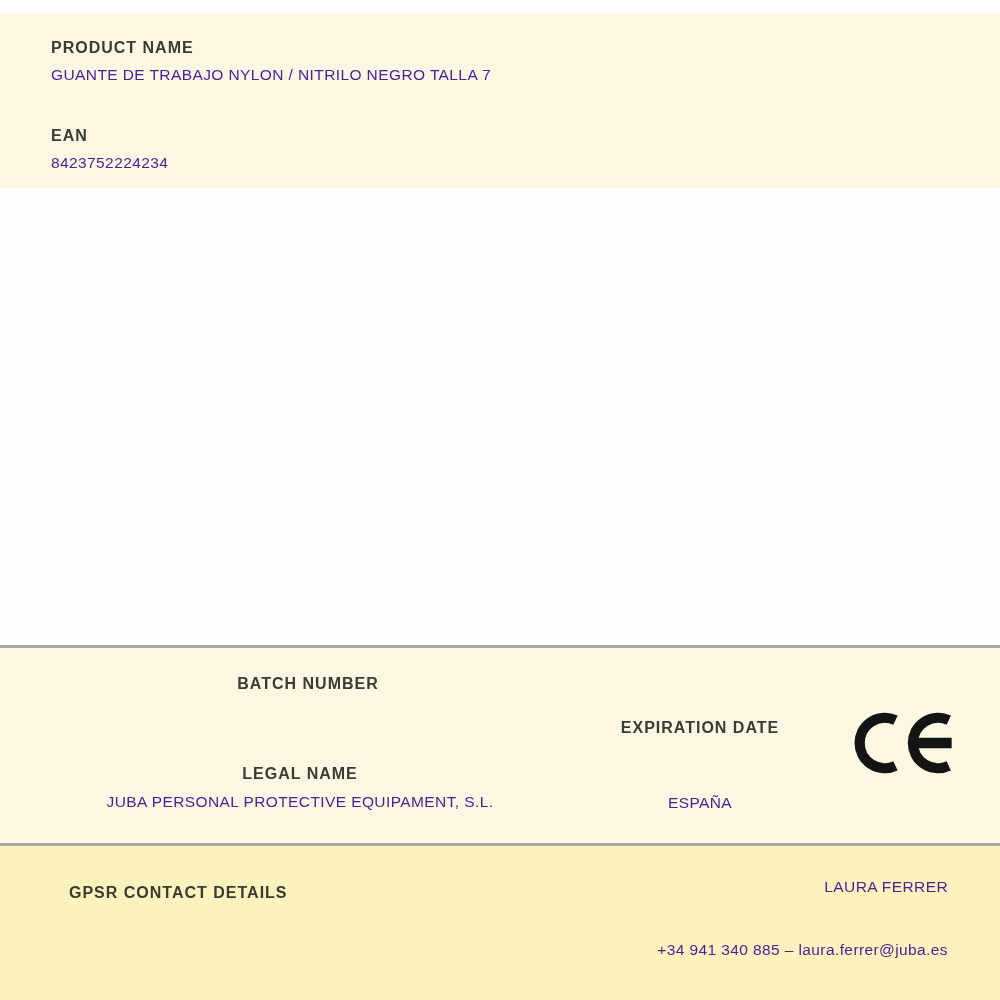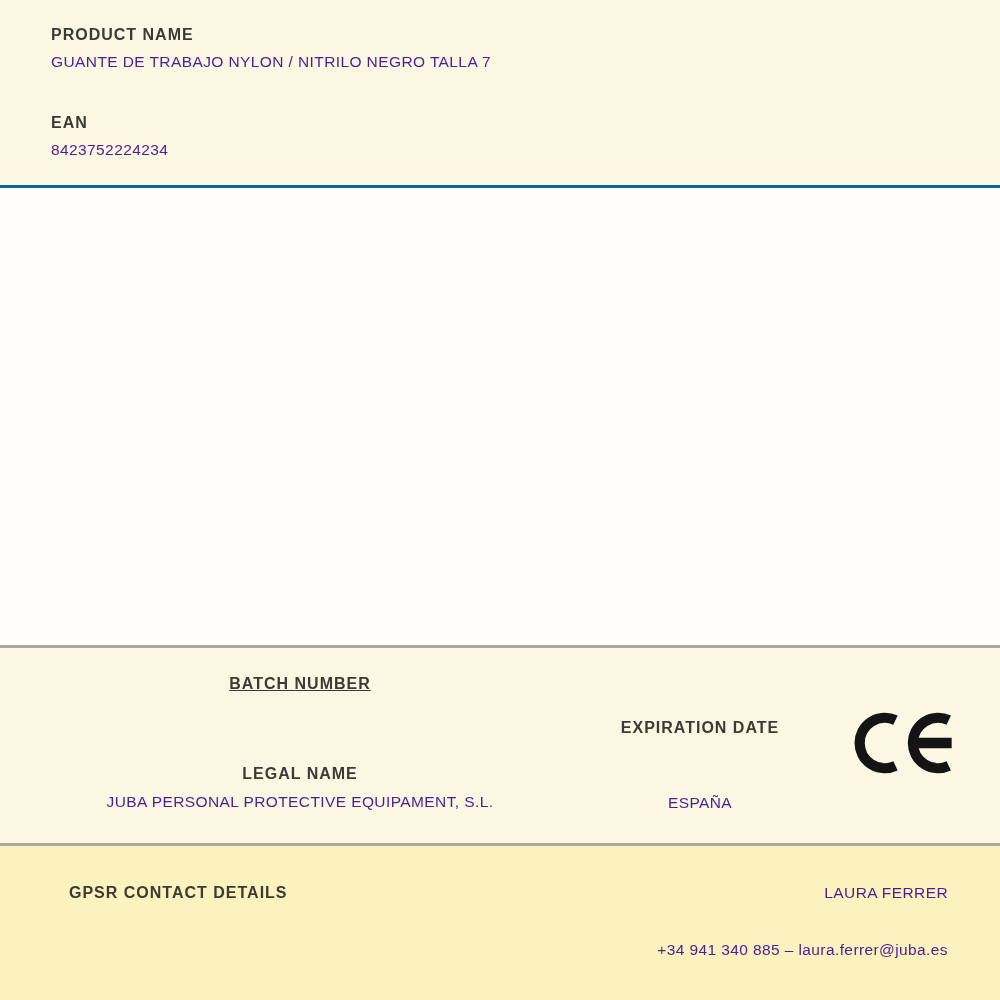--- a/index.html
+++ b/index.html
@@ -5,21 +5,21 @@
   * { margin: 0; padding: 0; box-sizing: border-box; }
   html, body {
     width: 1000px; height: 1000px;
     font-family: "Liberation Sans", sans-serif;
     background: #ffffff;
     overflow: hidden;
   }
   .page { position: relative; width: 1000px; height: 1000px; }
 
   .sec { position: absolute; left: 0; width: 1000px; }
-  .sec-top    { top: 0;   height: 188px; background: #fcf7e3; border-bottom: 3px solid #0369a1; padding: 26px 51px 0 51px; }
+  .sec-top    { top: 13px;   height: 188px; background: #fcf7e3; border-bottom: 3px solid #8b5cf6; padding: 26px 51px 0 51px; }
   .sec-blank  { top: 188px; height: 460px; background: #fffefd; border-bottom: 3px solid #a9a8a1; }
   .sec-detail { top: 648px; height: 198px; background: #fcf7e3; border-bottom: 3px solid #a9a8a1; }
   .sec-contact{ top: 846px; height: 154px; background: #fbf2bd; }
 
   .label {
     font-weight: bold;
     font-size: 16px;
     letter-spacing: 1px;
     color: #3b3a33;
   }
@@ -29,33 +29,33 @@
     letter-spacing: 0.4px;
     color: #4c1d95;
   }
 
   
   .sec-top .value     { margin-top: 9px; }
   .sec-top .label.ean { margin-top: 43px; }
 
   
   .sec-detail .cell { position: absolute; text-align: center; }
-  .pos-batch      { top: 27px;  left: 100px; width: 400px; text-decoration: underline; }
+  .pos-batch      { top: 27px;  left: 108px; width: 400px; }
   .pos-expiration { top: 27px;  left: 500px; width: 400px; margin-top: 44px; }
   .pos-legal      { top: 117px; left: 100px; width: 400px; }
   .pos-legal-val  { top: 145px; left: 50px;  width: 500px; }
   .pos-origin     { top: 117px; left: 500px; width: 400px; }
   .pos-origin-val { top: 146px; left: 500px; width: 400px; }
 
   .ce-mark { position: absolute; left: 854px; top: 712px; }
 
   
   .sec-contact .item { position: absolute; margin-left: 18px; }
   .pos-gpsr    { left: 51px;  top: 38px; }
-  .pos-name    { right: 52px; top: 38px; text-align: right; }
+  .pos-name    { right: 52px; top: 32px; text-align: right; }
   .pos-address { right: 52px; top: 66px; }
   .pos-phone   { right: 52px; top: 95px; }
 </style>
 </head>
 <body>
 
 <div class="page">
 
   <div class="sec sec-top">
     <div class="label">PRODUCT NAME</div>

